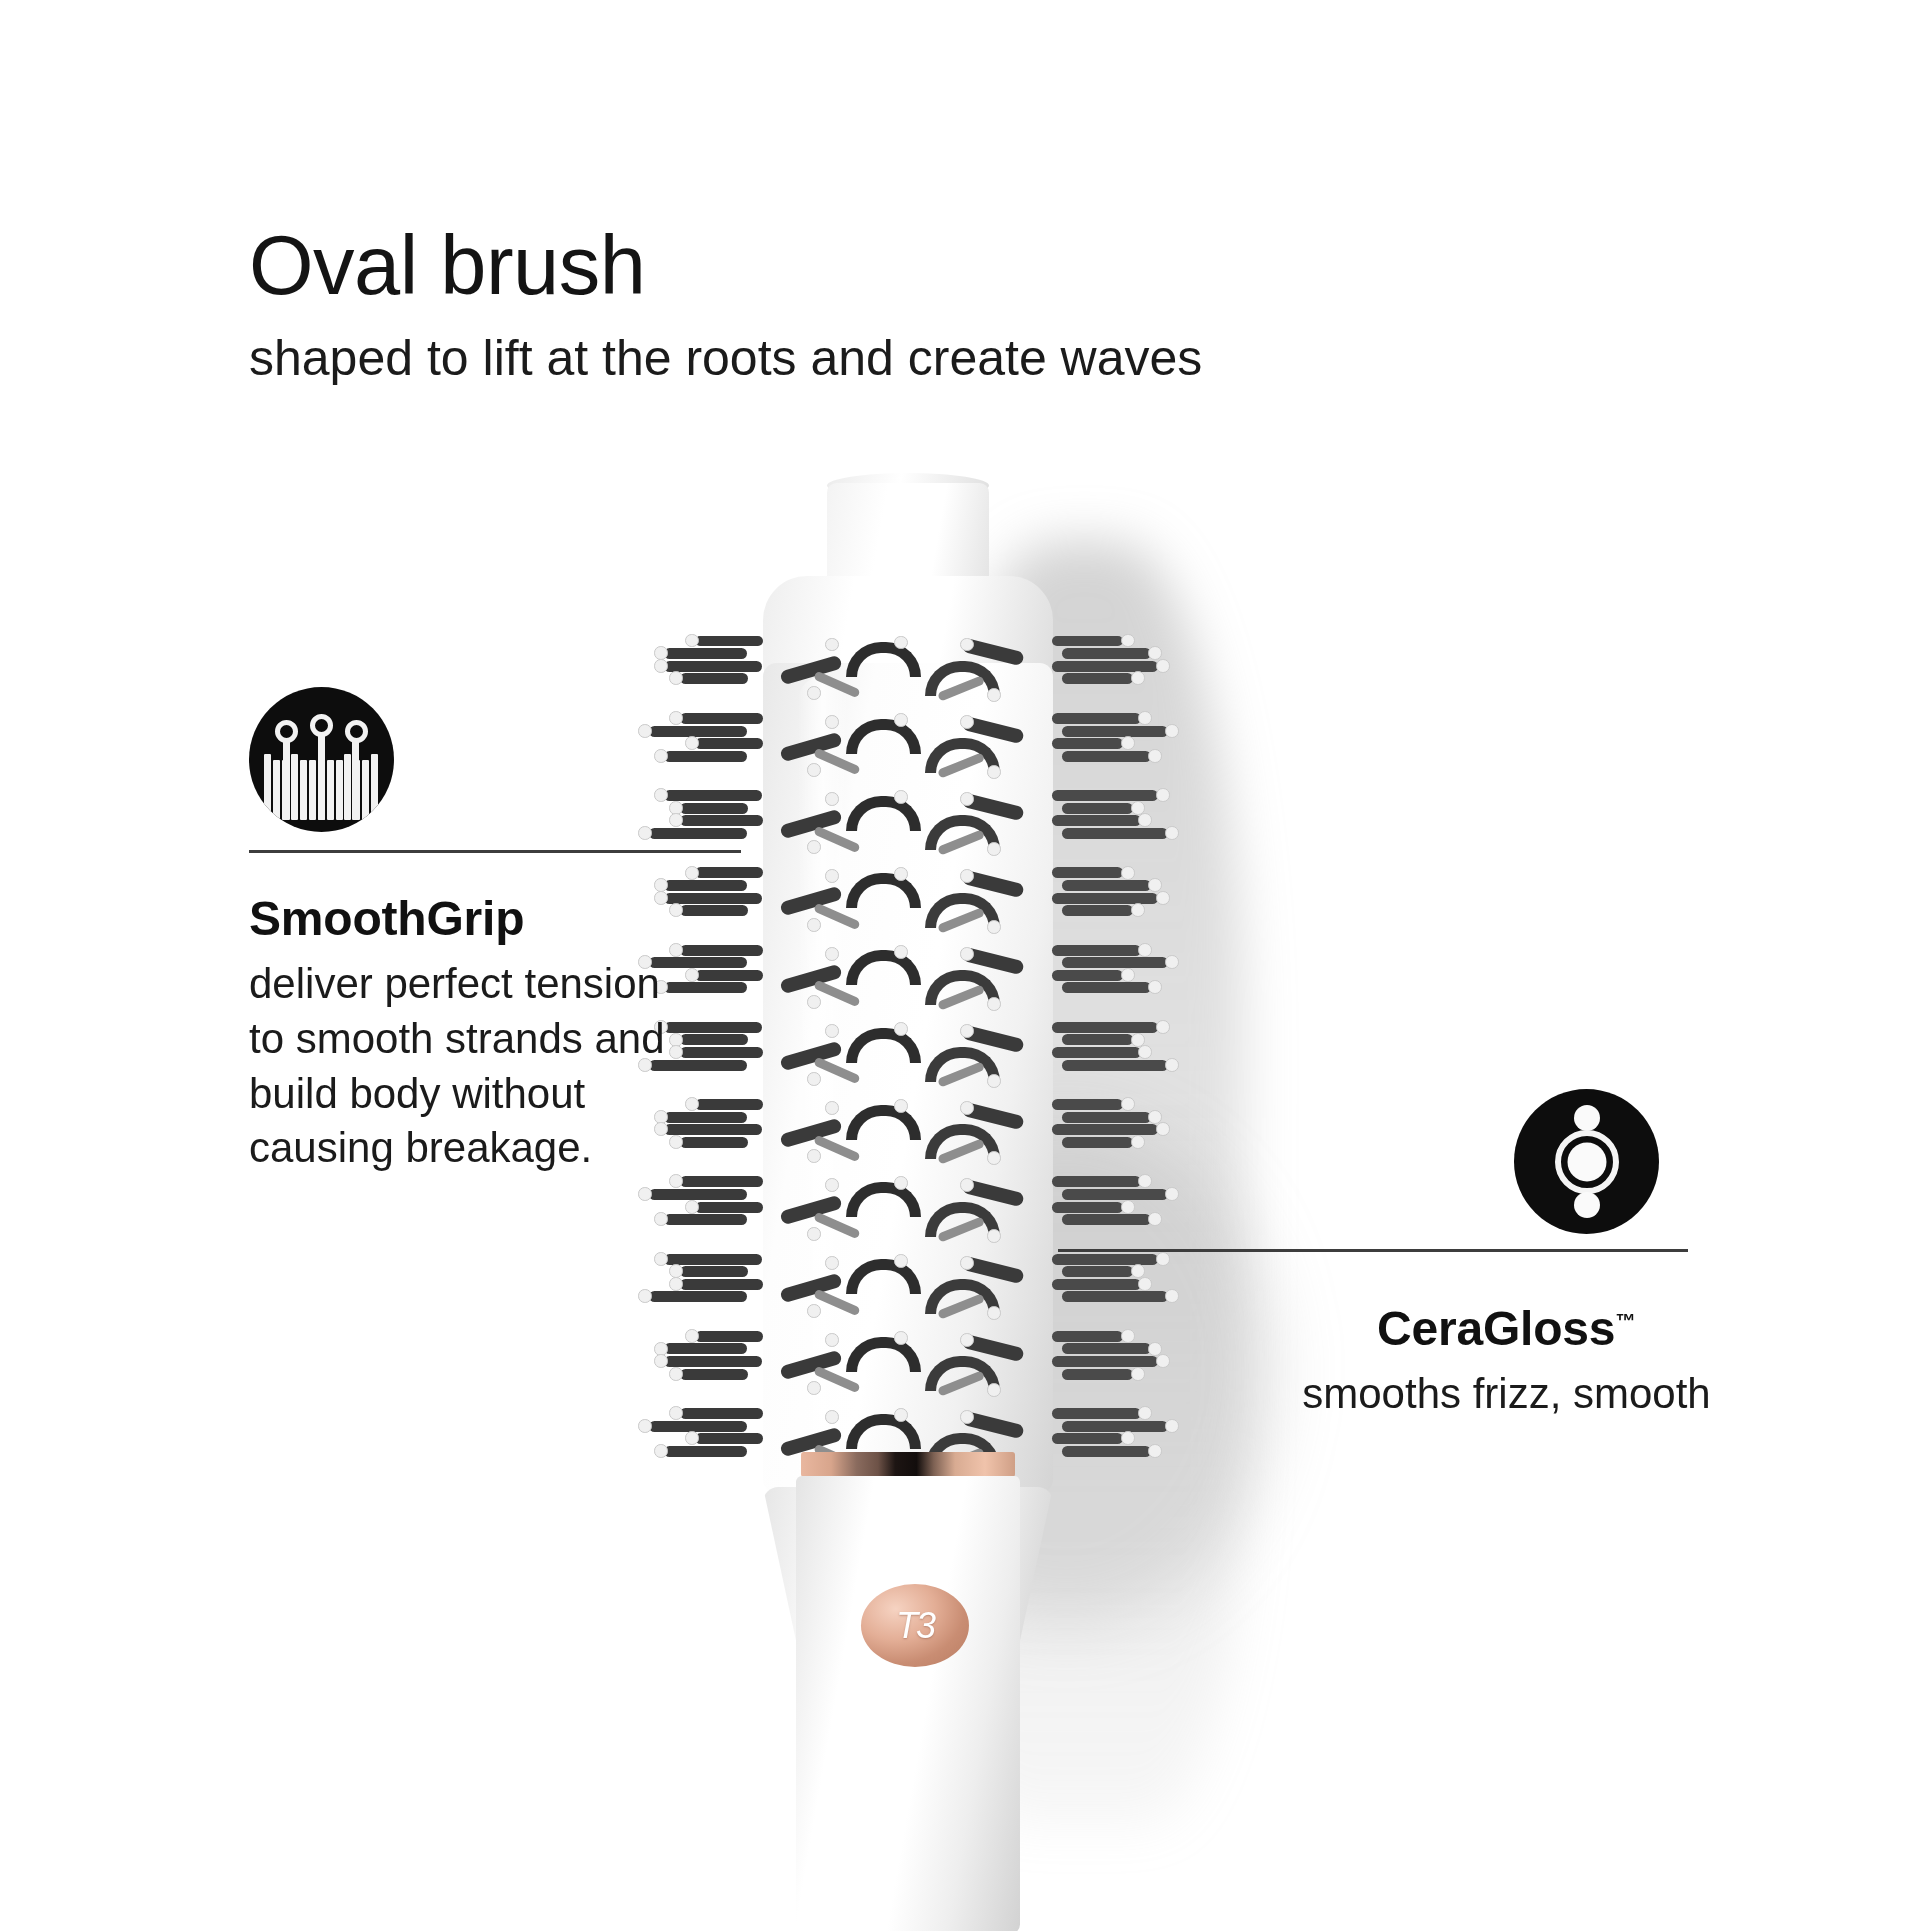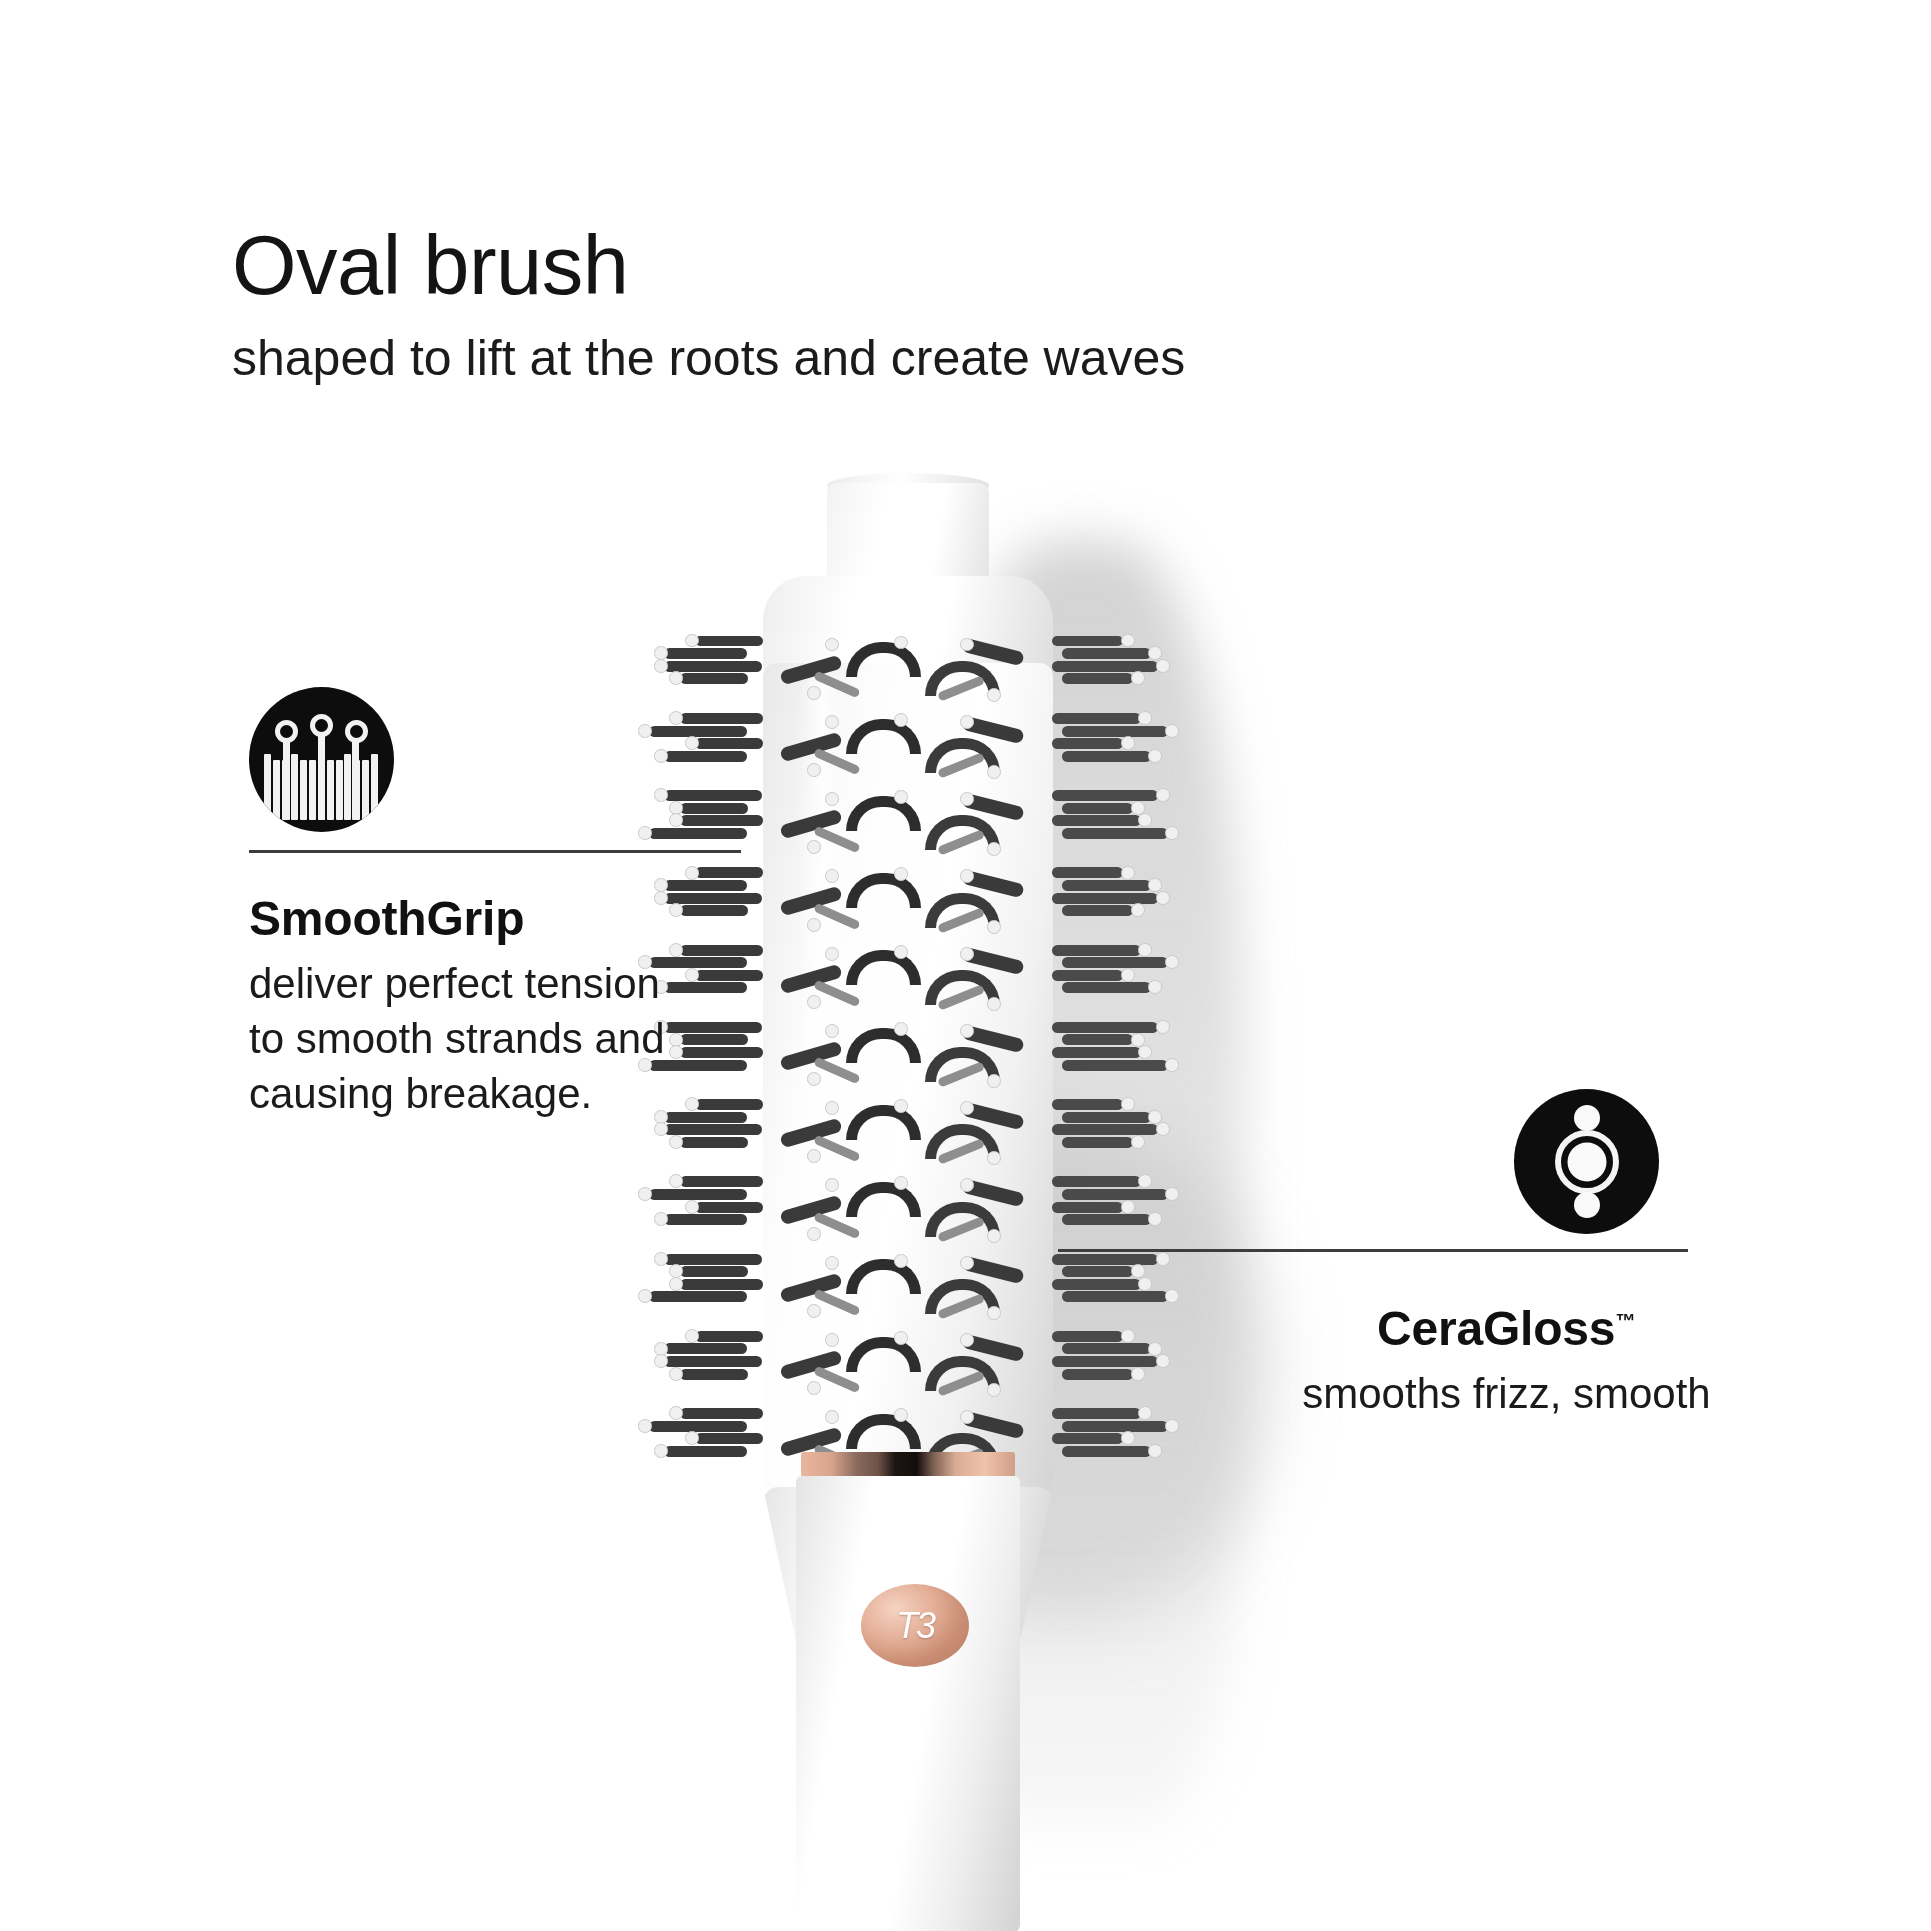--- a/index.html
+++ b/index.html
@@ -5,21 +5,21 @@
   html,body{margin:0;padding:0;background:#ffffff;}
   body{
     width:1931px;height:1931px;position:relative;overflow:hidden;
     font-family:"Liberation Sans","DejaVu Sans",sans-serif;
     color:#1a1a1a;
     -webkit-font-smoothing:antialiased;
   }
   .canvas{position:absolute;inset:0;background:#ffffff;}
 
   
-  .header{position:absolute;left:232px;top:224px;width:1062px;}
+  .header{position:absolute;left:249px;top:224px;width:1062px;}
   .title{
     font-size:83px;line-height:1.0;font-weight:300;letter-spacing:-0.5px;
     color:#141414;margin:0 0 21px 0;
   }
   .subtitle{
     font-size:50px;line-height:1.22;font-weight:300;color:#1b1b1b;margin:0;
     max-width:1023px;
   }
   .subtitle .sl{display:block;}
 
@@ -526,20 +526,21 @@
           <div class="stem" style="left: 103px; height: 83px;"></div>
           <div class="ball" style="left: 96px; top: 33px;"></div>
         </div>
     </div>
     <h2 class="feat-head">
       <span class="hl">SmoothGrip</span>
     </h2>
     <p class="feat-body">
       <span class="bl">deliver perfect tension</span>
       <span class="bl">to smooth strands and</span>
+      <span class="bl">build body without</span>
       <span class="bl">causing breakage.</span>
     </p>
   </div>
 
   <div class="rule rule-right"></div>
   <div class="feature feature-right">
     <div class="badge">
       <div class="ceramic-art">
         <div class="dot top"></div>
         <div class="ring"></div>

